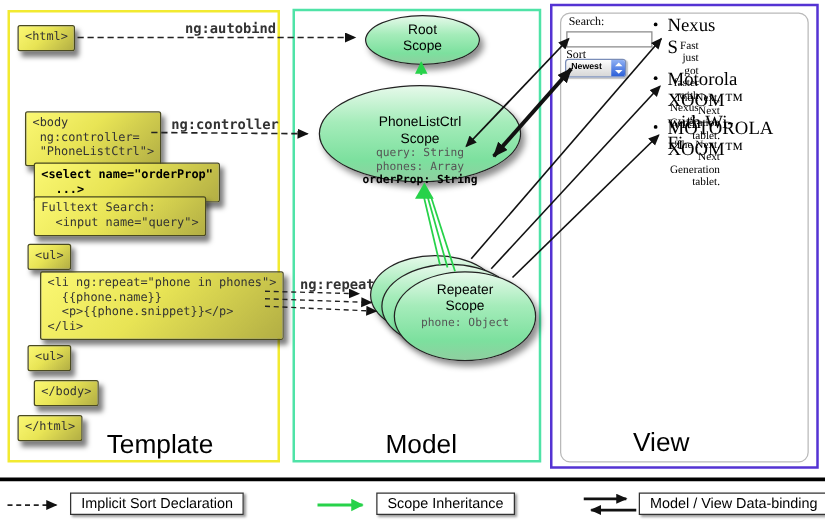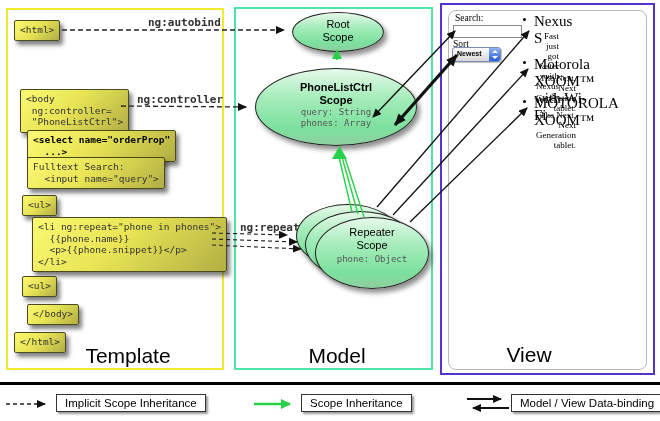--- a/index.html
+++ b/index.html
@@ -96,25 +96,26 @@
     <div class="ng-label" style="left:148px;top:16px;">ng:autobind</div>
     <div class="ng-label" style="left:137px;top:93px;">ng:controller</div>
     <div class="ng-label" style="left:240px;top:221px;">ng:repeat</div>
 
     <div class="scope" style="left:292px;top:12px;width:90px;height:38px;">
       <div class="scope-title" style="margin-top:5px;">Root
 Scope</div>
     </div>
 
     <div class="scope" style="left:255px;top:68px;width:160px;height:76px;">
-      <div class="scope-title" style="margin-top:12px;font-weight:bold;">PhoneListCtrl
+      <div class="scope-title" style="margin-top:23px;">PhoneListCtrl
 Scope</div>
       <div class="scope-props">
         <div>query: String</div>
         <div>phones: Array</div>
+        <div class="bold-prop">orderProp: String</div>
       </div>
     </div>
 
     <div class="scope" style="left:296px;top:204px;width:102px;height:62px;"></div>
     <div class="scope" style="left:305px;top:211px;width:108px;height:66px;"></div>
     <div class="scope" style="left:315px;top:217px;width:112px;height:70px;">
       <div class="scope-title" style="margin-top:8px;">Repeater
 Scope</div>
       <div class="scope-props" style="margin-top:2px;">phone: Object</div>
     </div>
@@ -136,21 +137,21 @@
 
     <span class="dot" style="left:523px;top:61px;"></span>
     <div class="vw-serif vw-item-title" style="left:534px;top:56px;">Motorola XOOM™ with Wi-Fi</div>
     <div class="vw-serif vw-item-desc" style="left:536px;top:73px;">The Next, Next Generation tablet.</div>
 
     <span class="dot" style="left:523px;top:100px;"></span>
     <div class="vw-serif vw-item-title" style="left:534px;top:95px;">MOTOROLA XOOM™</div>
     <div class="vw-serif vw-item-desc" style="left:536px;top:110px;">The Next, Next Generation tablet.</div>
 
     <div class="legend-sep"></div>
-    <div class="legend-box" style="left:56px;">Implicit Scope Inheritance</div>
+    <div class="legend-box" style="left:56px;">Implicit Sort Declaration</div>
     <div class="legend-box" style="left:301px;">Scope Inheritance</div>
     <div class="legend-box" style="left:511px;">Model / View Data-binding</div>
   </div>
 
   <svg class="overlay" width="660" height="421" viewBox="0 0 660 421">
     <defs>
       <marker id="mA" markerWidth="10" markerHeight="9" refX="8" refY="4" orient="auto-start-reverse" markerUnits="userSpaceOnUse">
         <path d="M0,0 L9,4 L0,8 z" fill="#111"></path>
       </marker>
       <marker id="mBig" markerWidth="14" markerHeight="12" refX="11" refY="5" orient="auto-start-reverse" markerUnits="userSpaceOnUse">

